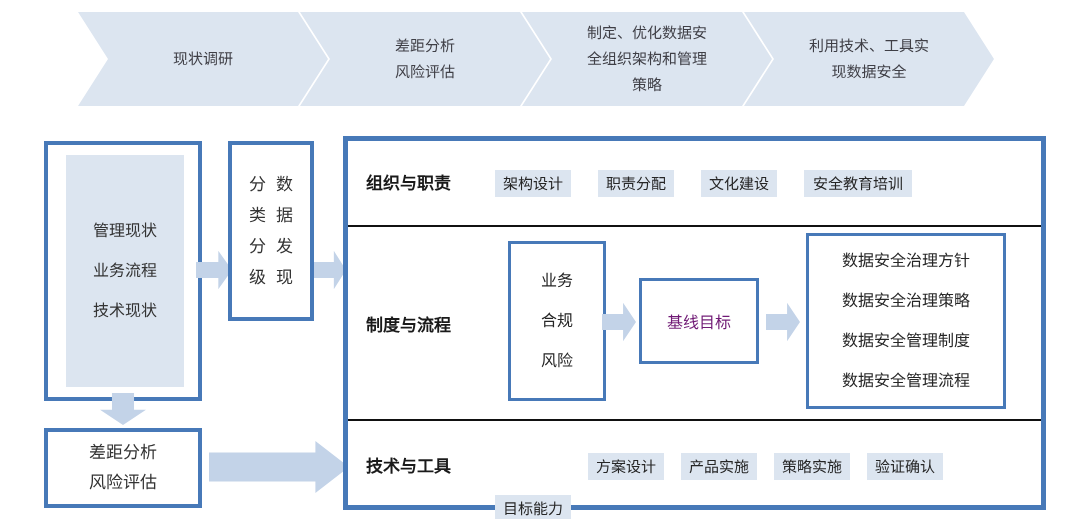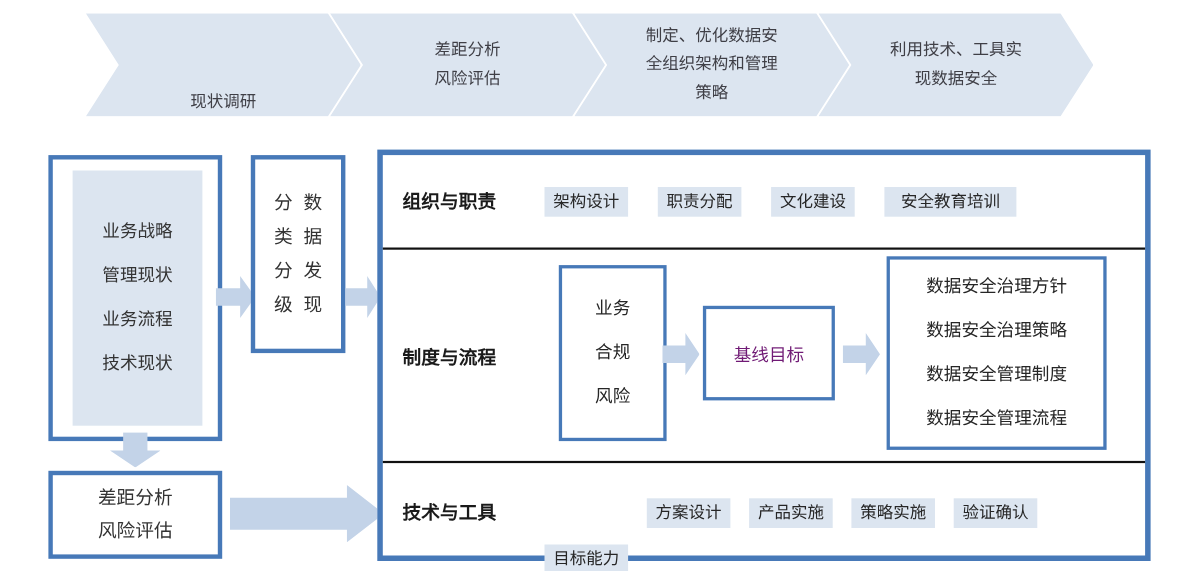--- a/index.html
+++ b/index.html
@@ -119,21 +119,21 @@
   }
   .policybox .stack span{font-size:16px;line-height:40px;}
 </style>
 </head>
 <body>
 
 <div id="canvas">
 
   <div class="chevron-band">
 
-    <div class="chev first" style="left:78px;width:250px;justify-content:flex-end;">
+    <div class="chev first" style="left:78px;width:250px;">
       <span>现状调研</span>
     </div>
 
     <div class="chev" style="left:300px;width:250px;">
       <span>差距分析</span>
       <span>风险评估</span>
     </div>
 
     <div class="chev" style="left:522px;width:250px;">
       <span>制定、优化数据安</span>
@@ -143,21 +143,20 @@
 
     <div class="chev" style="left:744px;width:250px;">
       <span>利用技术、工具实</span>
       <span>现数据安全</span>
     </div>
 
   </div>
 
   <div class="bluebox" style="left:44px;top:141px;width:158px;height:260px;">
     <div class="grayfill" style="left:18px;top:10px;width:118px;height:232px;">
-      <div class="row">业务战略</div>
       <div class="row">管理现状</div>
       <div class="row">业务流程</div>
       <div class="row">技术现状</div>
     </div>
   </div>
 
   <div class="arrow-down" style="left:100px;top:393px;width:46px;height:32px;"></div>
 
   <div class="bluebox" style="left:44px;top:428px;width:158px;height:80px;">
     <div class="gapbox-text">
@@ -189,21 +188,21 @@
 
   <div class="arrow-right long" style="left:209px;top:441px;width:140px;height:52px;"></div>
 
   <div id="main-panel">
 
     <div class="panel-row" style="top:0;height:84px;">
       <div class="row-title" style="left:18px;top:28px;">组织与职责</div>
       <div class="chip" style="left:147px;top:29px;width:76px;">架构设计</div>
       <div class="chip" style="left:250px;top:29px;width:76px;text-align:center;">职责分配</div>
       <div class="chip" style="left:353px;top:29px;width:76px;">文化建设</div>
-      <div class="chip" style="left:456px;top:29px;width:120px;">安全教育培训</div>
+      <div class="chip" style="left:456px;top:29px;width:108px;">安全教育培训</div>
     </div>
 
     <div class="divider" style="top:84px;"></div>
 
     <div class="panel-row" style="top:86px;height:192px;">
       <div class="row-title" style="left:18px;top:84px;">制度与流程</div>
 
       <div class="smallbox" style="left:160px;top:14px;width:98px;height:160px;">
         <div class="stack">
           <span>业务</span>

